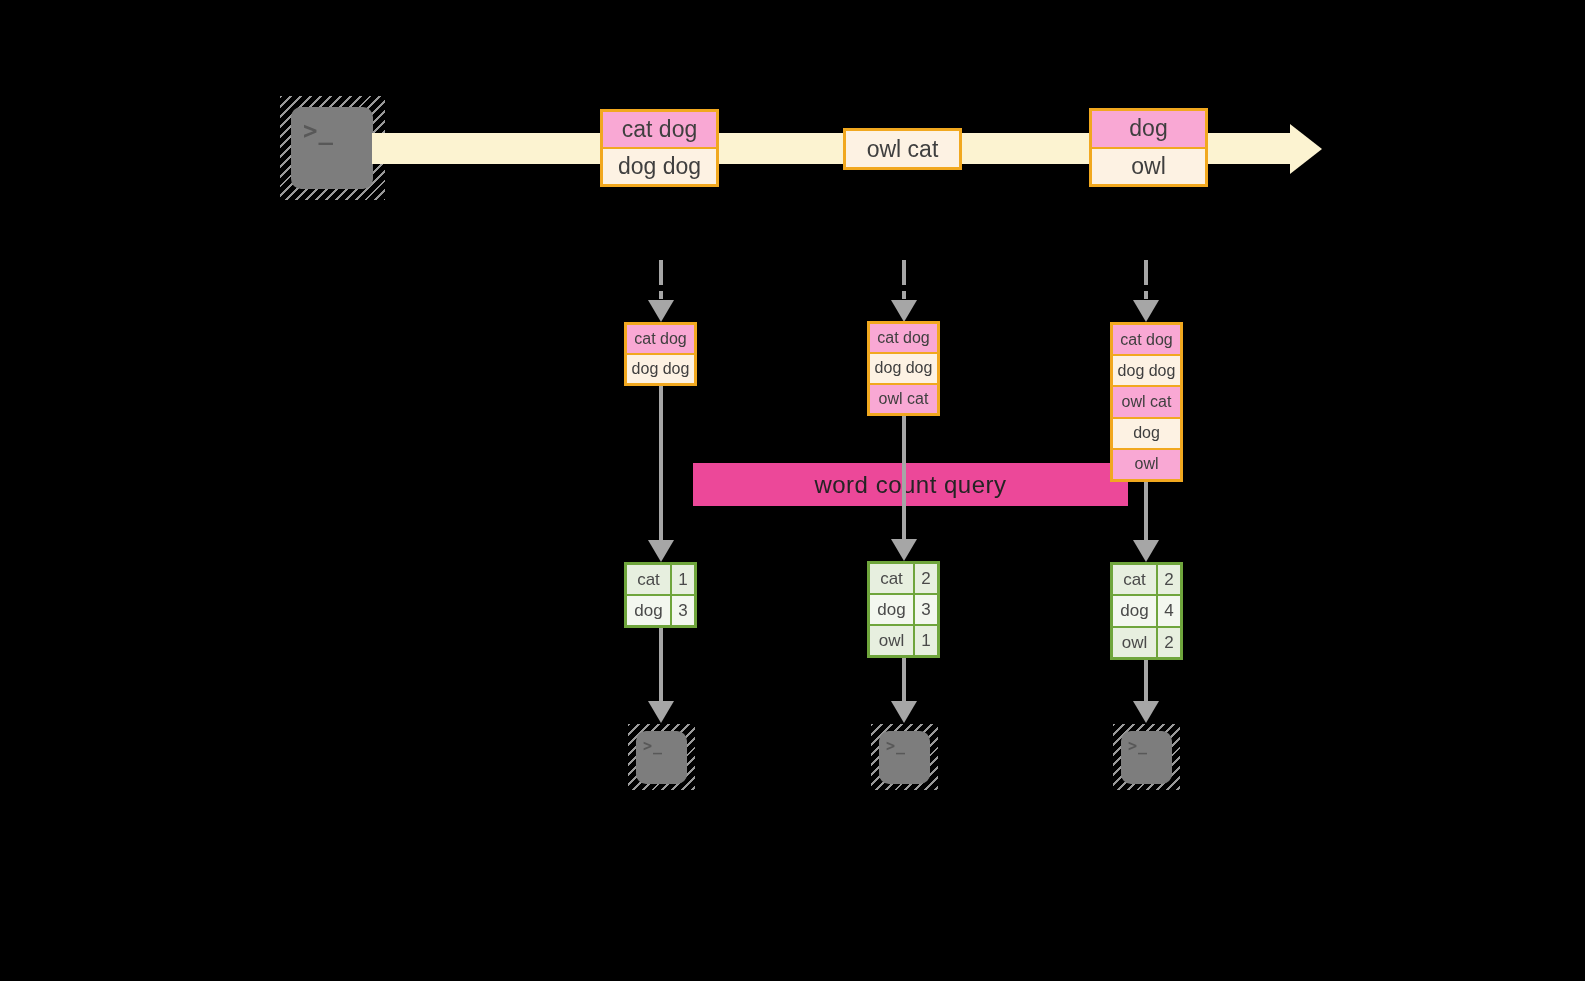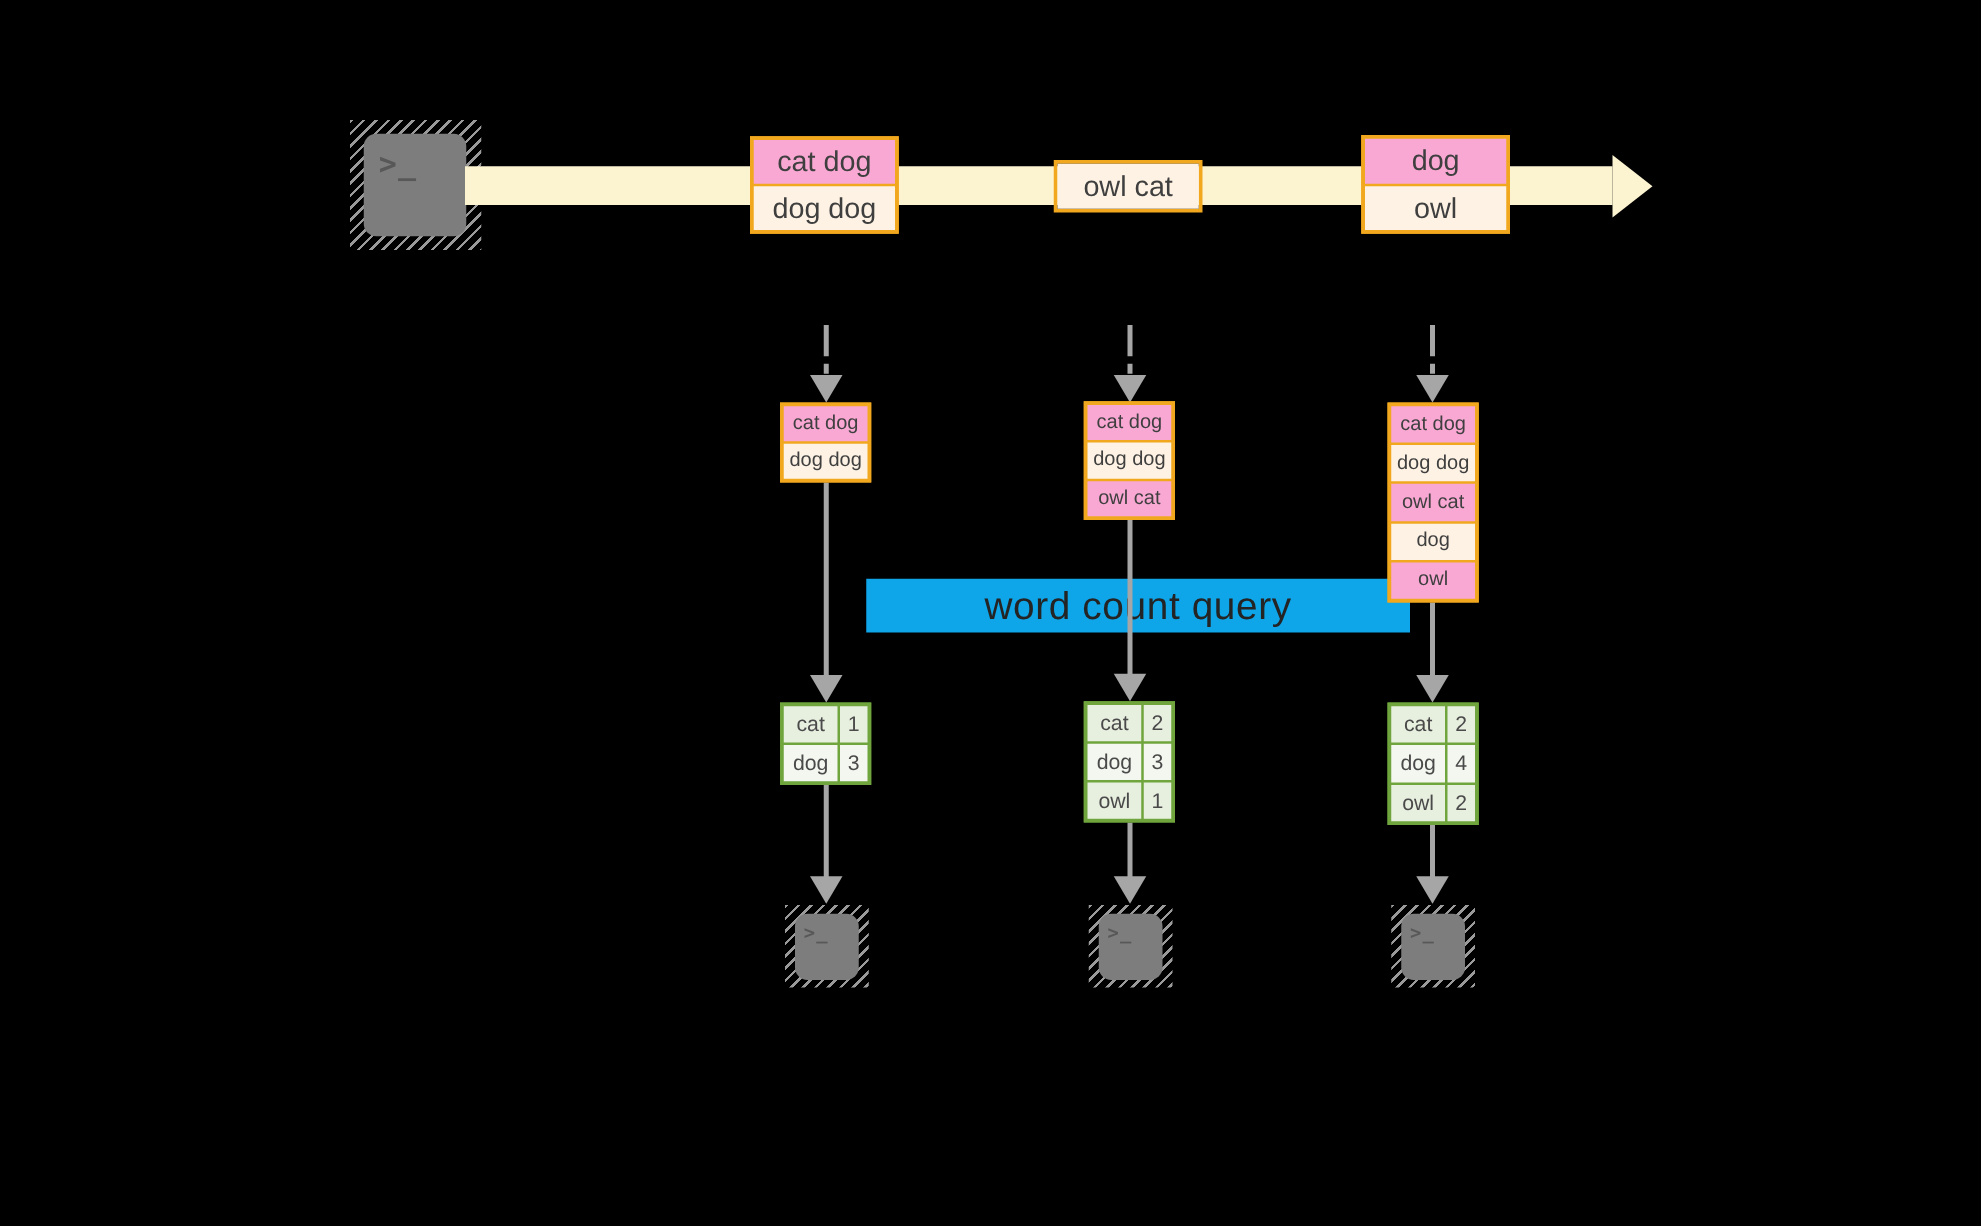--- a/index.html
+++ b/index.html
@@ -50,22 +50,22 @@
   
   .dash,.aline{background:#A6A6A6;width:4px;z-index:3;}
   .ahead{
     width:0;height:0;z-index:3;
     border-left:13px solid transparent;border-right:13px solid transparent;
     border-top:22px solid #A6A6A6;
   }
 
   
   .banner{
-    z-index:2;background:#0ea5e9;text-align:center;
-    font-size:31px;color:#242424;line-height:43px;letter-spacing:0.5px;
+    z-index:2;background:#ec4899;text-align:center;
+    font-size:24px;color:#242424;line-height:43px;letter-spacing:0.5px;
   }
 
   
   .gtable{
     z-index:4;border:3px solid #6FA53C;background:#6FA53C;
     display:grid;grid-template-columns:43px 1fr;gap:2px;
   }
   .gcell{
     display:flex;align-items:center;justify-content:center;
     background:#E7EFDF;font-size:17px;color:#4a4a4a;line-height:1;

